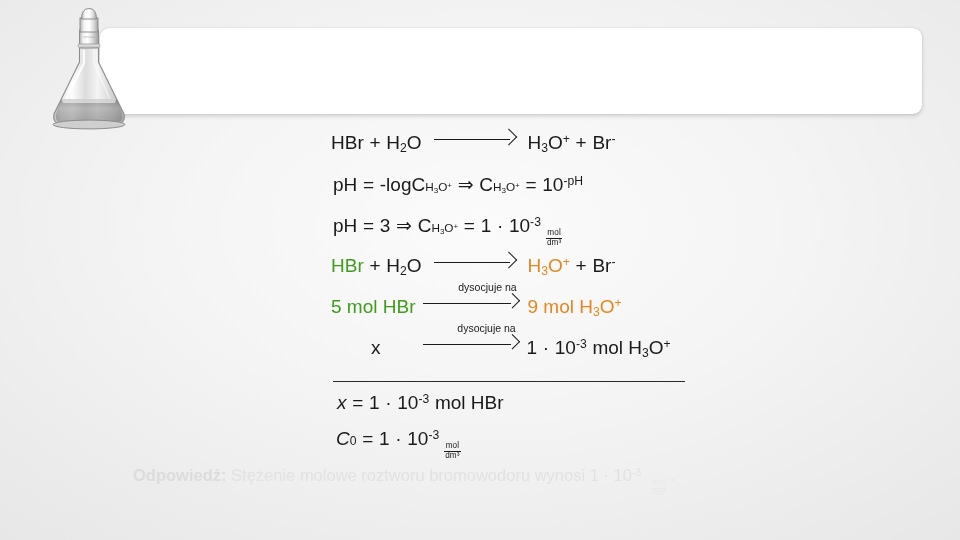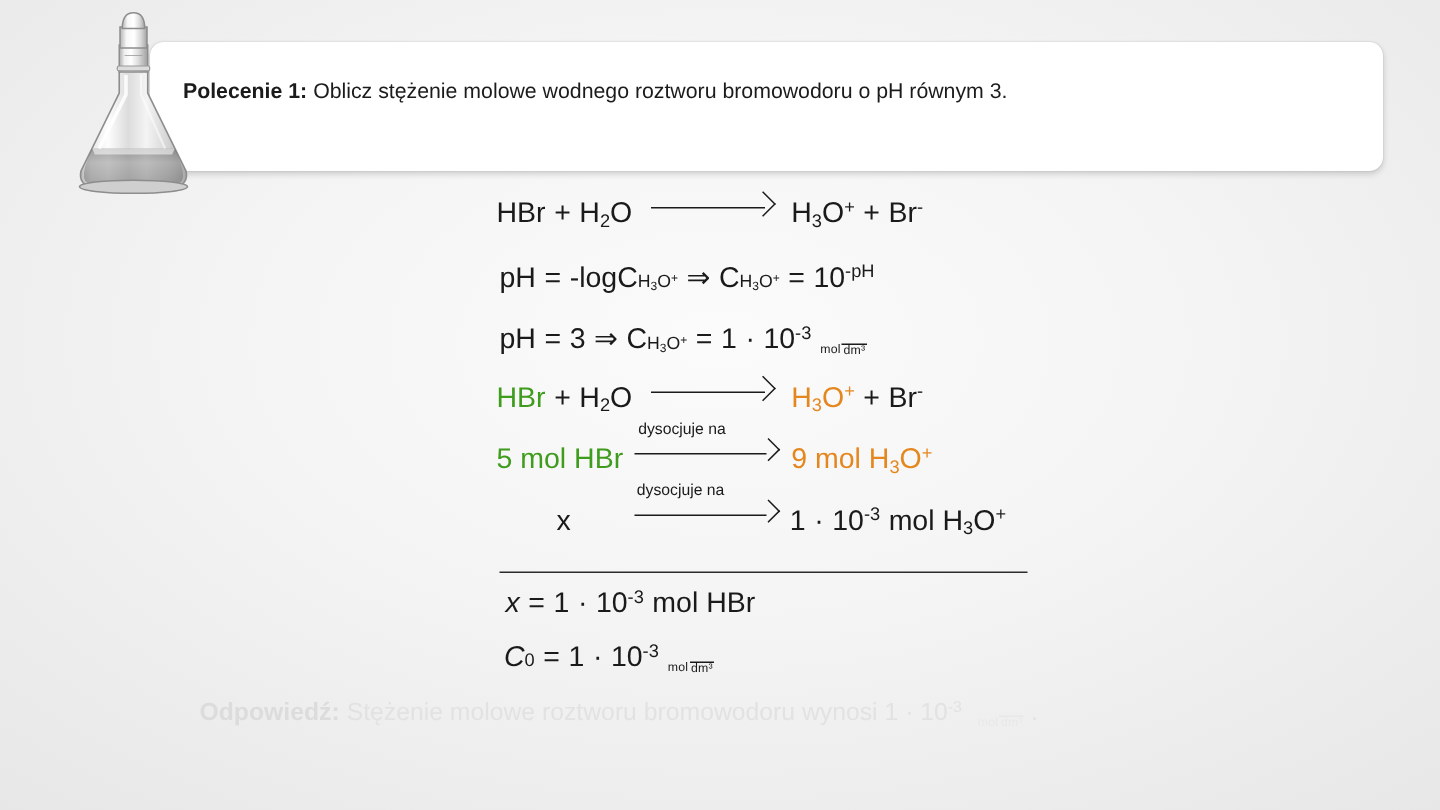--- a/index.html
+++ b/index.html
@@ -107,21 +107,21 @@
     line-height: 0;
   }
   .tiny-sub sub { font-size: 0.68em; }
   .tiny-sub sup { font-size: 0.68em; vertical-align: 0.42em; }
 
   .sp { display: inline-block; width: 0.30em; }
 
   
   .frac {
     display: inline-flex;
-    flex-direction: row;
+    flex-direction: column;
     align-items: center;
     font-size: 8.2px;
     line-height: 1.06;
     vertical-align: -0.1em;
     position: relative;
     top: 3px;
     margin-left: 5px;
     letter-spacing: 0.1px;
   }
   .frac .num { padding: 0 1px; }
@@ -164,24 +164,24 @@
     display: inline-block;
     position: relative;
     width: 96px;
     height: 12px;
     margin: 0 8px;
     top: -4px;
     color: #1a1a1a;
   }
   .arrow-lab .cap {
     position: absolute;
-    left: 2px;
+    left: 18px;
     top: -16px;
     width: 92px;
-    text-align: left;
+    text-align: center;
     font-size: 10.5px;
     color: #1a1a1a;
     white-space: nowrap;
   }
   .arrow-lab .shaft {
     position: absolute;
     left: 0;
     top: 6px;
     width: 88px;
     height: 0;
@@ -221,23 +221,20 @@
   #answer .lead { font-weight: bold; color: #dcdcdc; }
   #answer .frac { color: #e8e8e8; }
 </style>
 </head>
 <body>
 
 <div id="slide">
 
   <div id="header-card">
     <div id="header-inner">
-      <div class="hdr-sub">
-        <span class="lead">Polecenie 1:</span><span> Oblicz stężenie molowe wodnego roztworu bromowodoru o pH równym 3.</span>
-      </div>
     </div>
   </div>
 
   <div id="flask">
     <svg width="104" height="130" viewBox="0 0 104 130">
       <defs>
         <linearGradient id="glassBody" x1="0" y1="0" x2="1" y2="0">
           <stop offset="0%" stop-color="#b9b9b9"></stop>
           <stop offset="10%" stop-color="#e9e9e9"></stop>
           <stop offset="26%" stop-color="#fdfdfd"></stop>

